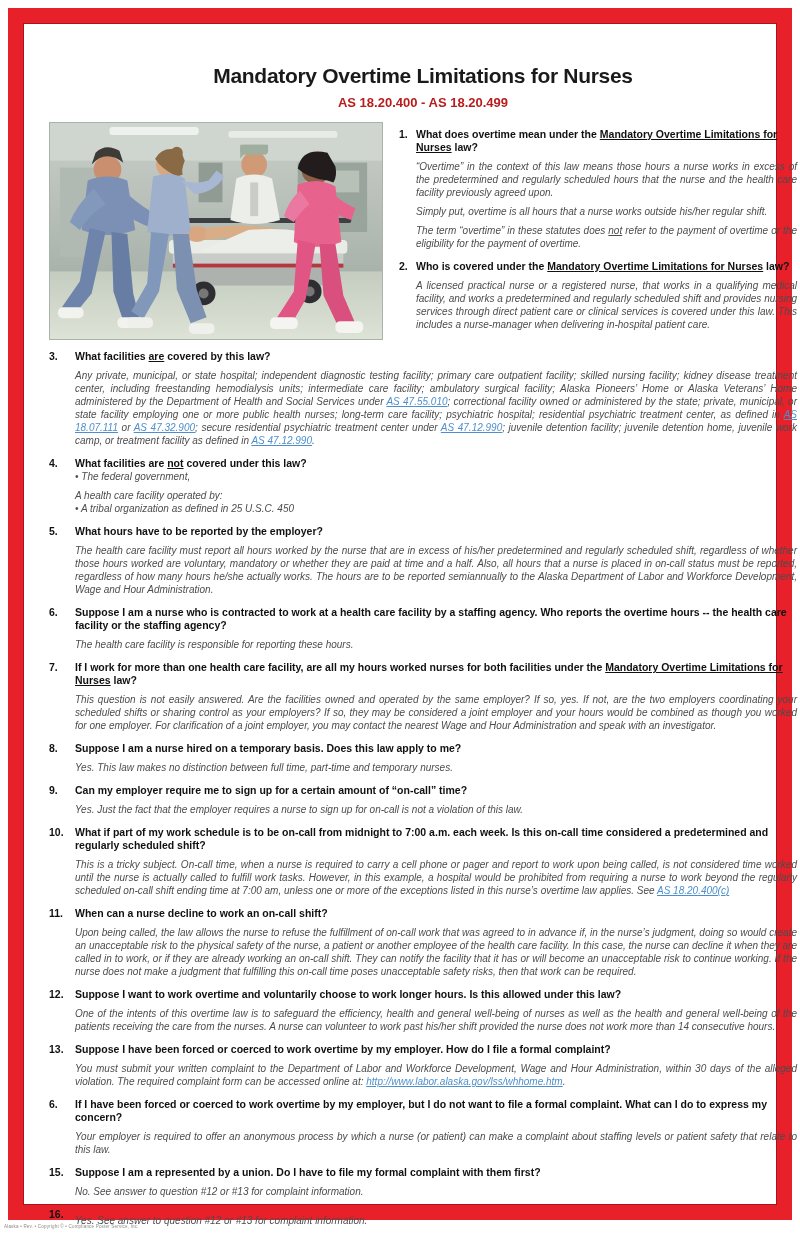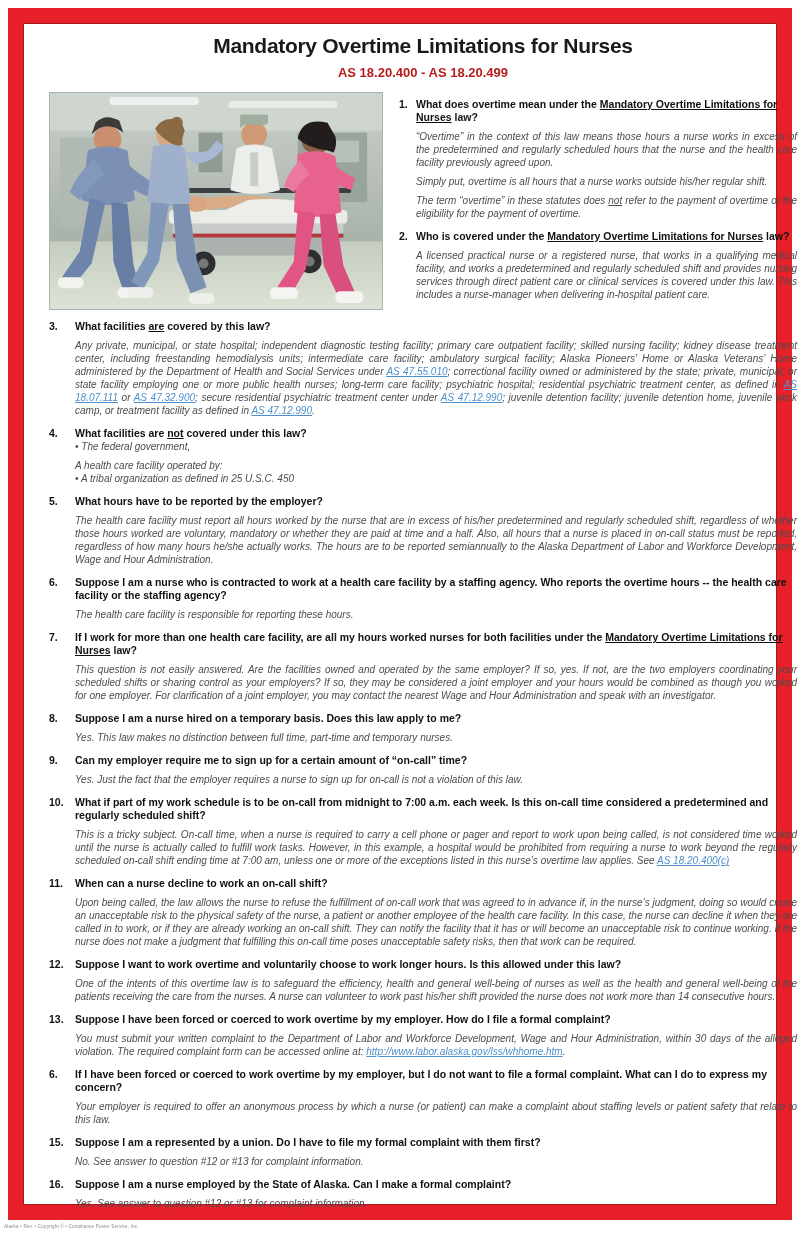--- a/index.html
+++ b/index.html
@@ -1,20 +1,20 @@
 <!DOCTYPE html>
 <html><head>
 <meta charset="utf-8">
 <style>
   * { margin:0; padding:0; box-sizing:border-box; }
   html,body { width:800px; height:1236px; background:#ffffff; overflow:hidden;
               font-family:"Liberation Sans", sans-serif; }
   .frame { position:absolute; left:8px; top:8px; width:784px; height:1212px;
            border:15px solid #e8202a; box-shadow: inset 0 0 0 1px #a3161c; background:#fff; }
-  .content { position:absolute; left:26px; top:11px; width:748px; }
+  .content { position:absolute; left:26px; top:41px; width:748px; }
 
   .title { text-align:center; font-weight:bold; font-size:21px; color:#1a1a1a; letter-spacing:-0.3px; }
   .subtitle { text-align:center; font-weight:bold; font-size:13px; color:#b91c1c; margin-top:7px; }
 
   .top-section { display:flex; margin-top:12px; }
   .photo-wrap { width:334px; height:218px; flex:0 0 auto; border:1px solid #aab2aa; background:#c2cac2; }
   .photo-wrap svg { display:block; width:100%; height:100%; }
   .top-qa { flex:1; padding-left:16px; margin-top:-4px; }
 
   .qa-item { display:flex; margin-top:10px; }
@@ -228,21 +228,20 @@
         <div class="qa-item">
           <div class="qa-num">15.</div>
           <div class="qa-body">
             <div class="qa-q"><span class="">Suppose I am a represented by a union. Do I have to file my formal complaint with them first?</span></div>
             <p class="qa-a"><span class="">No. See answer to question #12 or #13 for complaint information.</span></p>
           </div>
         </div>
         <div class="qa-item">
           <div class="qa-num">16.</div>
           <div class="qa-body">
-            <div class="qa-q"><span class="">Suppose I am a nurse employed by the State of Alaska. Can I make a formal complaint?</span></div>
             <p class="qa-a"><span class="">Yes. See answer to question #12 or #13 for complaint information.</span></p>
           </div>
         </div>
       </div>
 
   </div>
 </div>
 
 <div class="fineprint">Alaska  •  Rev.  •  Copyright ©  •  Compliance Poster Service, Inc.</div>
 

